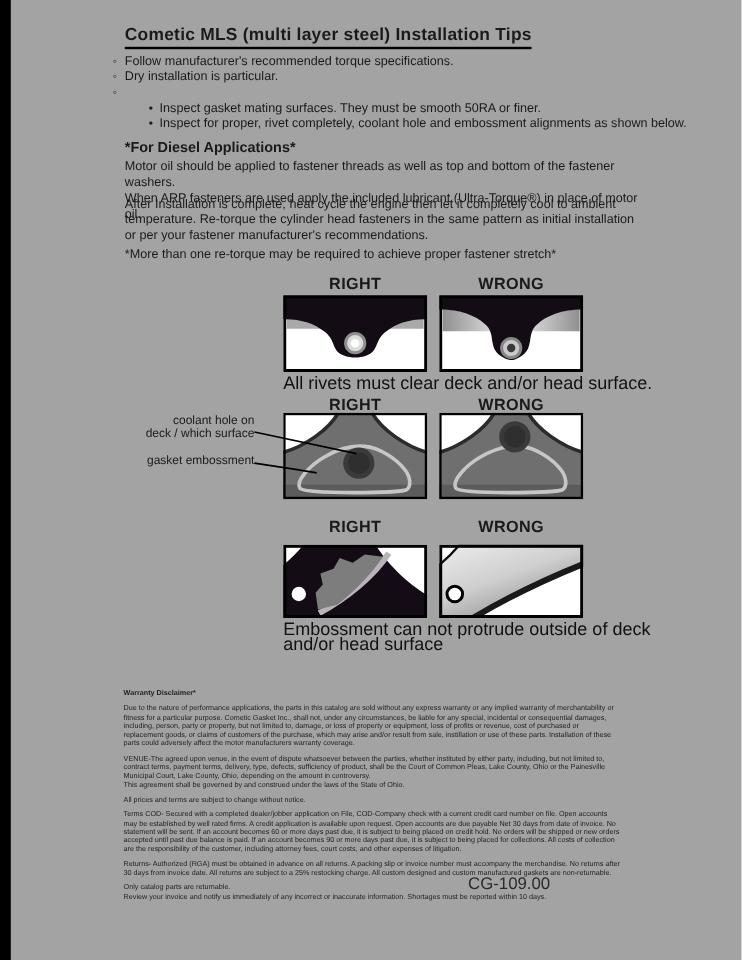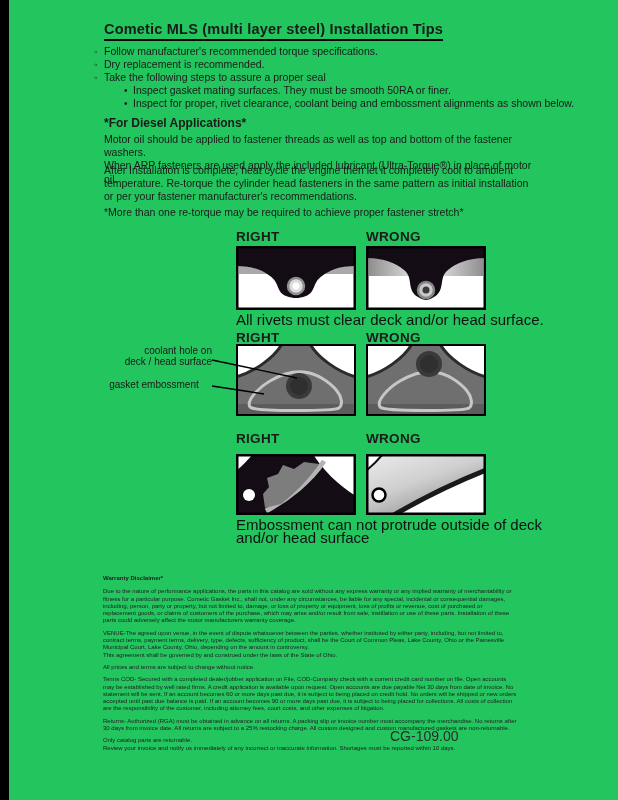--- a/index.html
+++ b/index.html
@@ -1,31 +1,31 @@
 <!DOCTYPE html>
 <html><head>
 <meta charset="utf-8">
 <style>
   html,body{margin:0;padding:0;background:#fff;}
-  .page{position:relative;width:618px;height:800px;background:#22c55e;overflow:hidden;
+  .page{position:relative;width:618px;height:800px;background:#a3a3a3;overflow:hidden;
         font-family:"Liberation Sans", sans-serif;color:#1a1a1a;}
   .binding-bar{position:absolute;left:0;top:0;width:9px;height:800px;background:#000;}
   .title{position:absolute;left:104px;top:21px;font-size:14.5px;font-weight:bold;
          letter-spacing:.2px;}
   .title span{display:inline-block;border-bottom:2px solid #000;padding-bottom:2px;}
   .tips{position:absolute;left:94px;top:45px;font-size:10.5px;line-height:13px;white-space:nowrap;}
   .tip-line{display:flex;align-items:baseline;}
   .tip-line .b{width:10px;font-size:10px;}
   .tip-line.sub{margin-left:30px;}
   .tip-line.sub .b{width:9px;}
   .diesel-head{position:absolute;left:104px;top:116px;font-size:12px;font-weight:bold;}
   .para{position:absolute;left:104px;width:430px;font-size:10.5px;line-height:13.2px;
         white-space:pre-line;}
   .p1{top:133px;} .p2{top:164px;} .pnote{top:206px;}
-  .figlabel{position:absolute;width:120px;text-align:left;font-size:13.5px;font-weight:bold;
+  .figlabel{position:absolute;width:120px;text-align:center;font-size:13.5px;font-weight:bold;
             letter-spacing:.3px;}
   .figbox{position:absolute;width:120px;}
   .figbox svg{display:block;width:100%;height:100%;}
   .caption{position:absolute;font-size:15px;line-height:12.5px;color:#111;}
   .fig2-label{position:absolute;left:96px;width:116px;text-align:right;font-size:10px;
               line-height:10.5px;white-space:pre-line;}
   .leader-overlay{position:absolute;left:205px;top:350px;width:110px;height:55px;z-index:5;}
   .legal{position:absolute;left:103px;top:575px;width:414px;font-size:6px;line-height:7.3px;
          color:#222;}
   .legal .lh{font-weight:bold;margin-bottom:6px;}
@@ -42,33 +42,32 @@
     <span>Cometic MLS (multi layer steel) Installation Tips</span>
   </div>
 
   <div class="tips">
     <div class="tip-line">
       <span class="b">◦</span>
       <span>Follow manufacturer's recommended torque specifications.</span>
     </div>
     <div class="tip-line">
       <span class="b">◦</span>
-      <span>Dry replacement is recommended.</span>
+      <span>Dry installation is particular.</span>
     </div>
     <div class="tip-line">
       <span class="b">◦</span>
-      <span>Take the following steps to assure a proper seal</span>
     </div>
     <div class="tip-line sub">
       <span class="b">•</span>
       <span>Inspect gasket mating surfaces.  They must be smooth 50RA or finer.</span>
     </div>
     <div class="tip-line sub">
       <span class="b">•</span>
-      <span>Inspect for proper, rivet clearance, coolant being and embossment alignments as shown below.</span>
+      <span>Inspect for proper, rivet completely, coolant hole and embossment alignments as shown below.</span>
     </div>
   </div>
 
   <div class="diesel-head">*For Diesel Applications*</div>
   <div class="para p1">Motor oil should be applied to fastener threads as well as top and bottom of the fastener washers.
 When ARP fasteners are used apply the included lubricant (Ultra-Torque®) in place of motor oil.</div>
   <div class="para p2">After Installation is complete, heat cycle the engine then let it completely cool to ambient
 temperature. Re-torque the cylinder head fasteners in the same pattern as initial installation
 or per your fastener manufacturer's recommendations.</div>
   <div class="para pnote">*More than one re-torque may be required to achieve proper fastener stretch*</div>
@@ -107,22 +106,22 @@
       <circle cx="60" cy="44" r="3.5" fill="#3a3a3a"></circle>
       <rect x="1.25" y="1.25" width="117.5" height="61.5" fill="none" stroke="#000" stroke-width="2.5"></rect>
     </svg>
   </div>
   <div class="caption" style="left:236px;top:314px;">All rivets must clear deck and/or head surface.</div>
 
   <div class="figlabel" style="left:236px;top:330px;">RIGHT</div>
   <div class="figlabel" style="left:366px;top:330px;">WRONG</div>
 
   <div class="fig2-label" style="top:346px;">coolant hole on
-deck / head surface</div>
-  <div class="fig2-label" style="top:380px;text-align:center;">gasket embossment</div>
+deck / which surface</div>
+  <div class="fig2-label" style="top:380px;">gasket embossment</div>
 
   <div class="figbox" style="left:236px;top:344px;height:72px;">
     <svg viewBox="0 0 120 72">
       <rect width="120" height="72" fill="#6f6f6f"></rect>
       <rect y="60" width="120" height="12" fill="#5c5c5c"></rect>
       <path d="M0,0 H46 C38,14 18,28 0,33 Z" fill="#fff"></path>
       <path d="M46,0 C38,14 18,28 0,33" stroke="#2b2b2b" stroke-width="3" fill="none"></path>
       <path d="M120,0 H74 C82,14 102,28 120,33 Z" fill="#fff"></path>
       <path d="M74,0 C82,14 102,28 120,33" stroke="#2b2b2b" stroke-width="3" fill="none"></path>
       <path d="M14,63 C10,57 22,44 34,37 C46,30 58,27 68,28 C80,29 94,38 101,47 C106,53 107,61 103,64 C98,67 20,68 14,63 Z" fill="none" stroke="#c6c6c6" stroke-width="3"></path>

